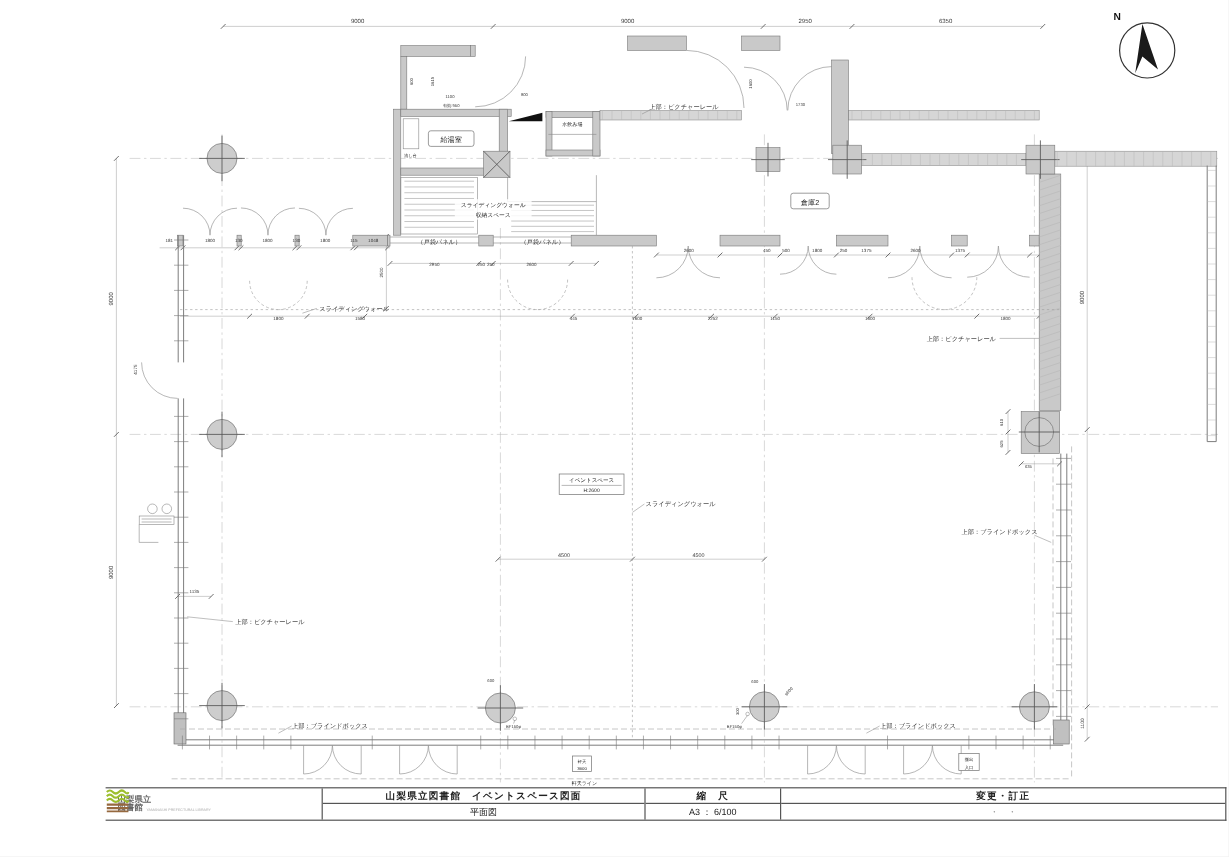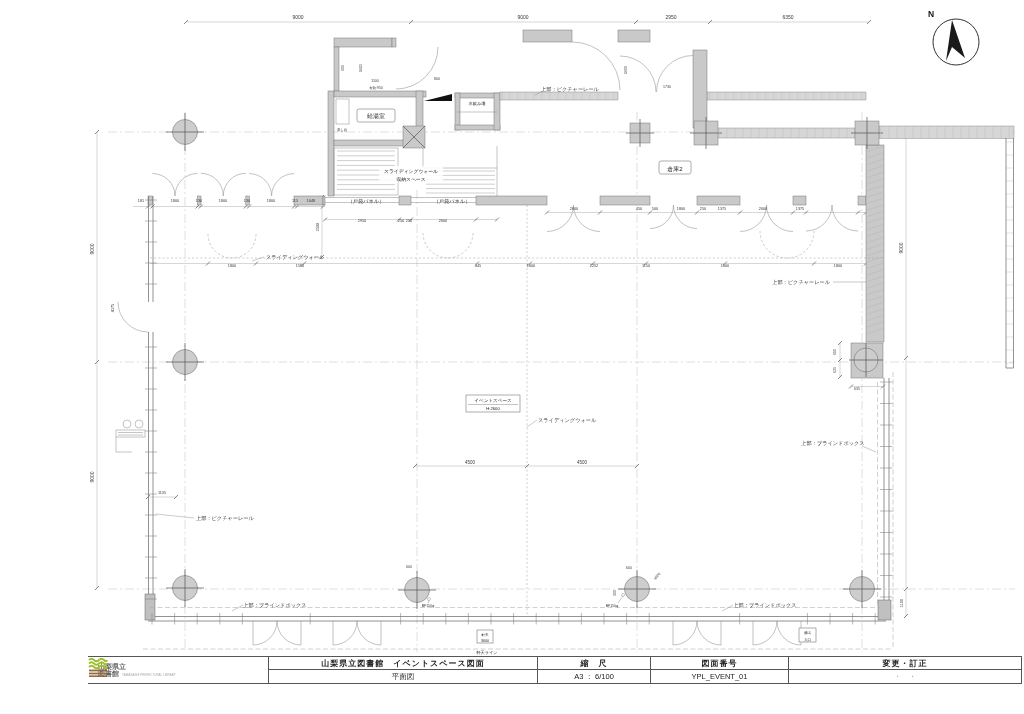--- a/index.html
+++ b/index.html
@@ -535,23 +535,19 @@
     </div>
   </div>
   <div class="tb-cell" style="width:269px">
     <div class="tb-r1">山梨県立図書館　イベントスペース図面</div>
     <div class="tb-r2">平面図</div>
   </div>
   <div class="tb-cell" style="width:113px">
     <div class="tb-r1">縮　尺</div>
     <div class="tb-r2">A3 ： 6/100</div>
   </div>
-  <div class="tb-cell" style="width:138px">
-    <div class="tb-r1">図面番号</div>
-    <div class="tb-r2">YPL_EVENT_01</div>
-  </div>
   <div class="tb-cell" style="flex:1">
     <div class="tb-r1">変更・訂正</div>
     <div class="tb-r2 tb-rev">・　・</div>
   </div>
 </div>
 
 </div>
 
 </body></html>

